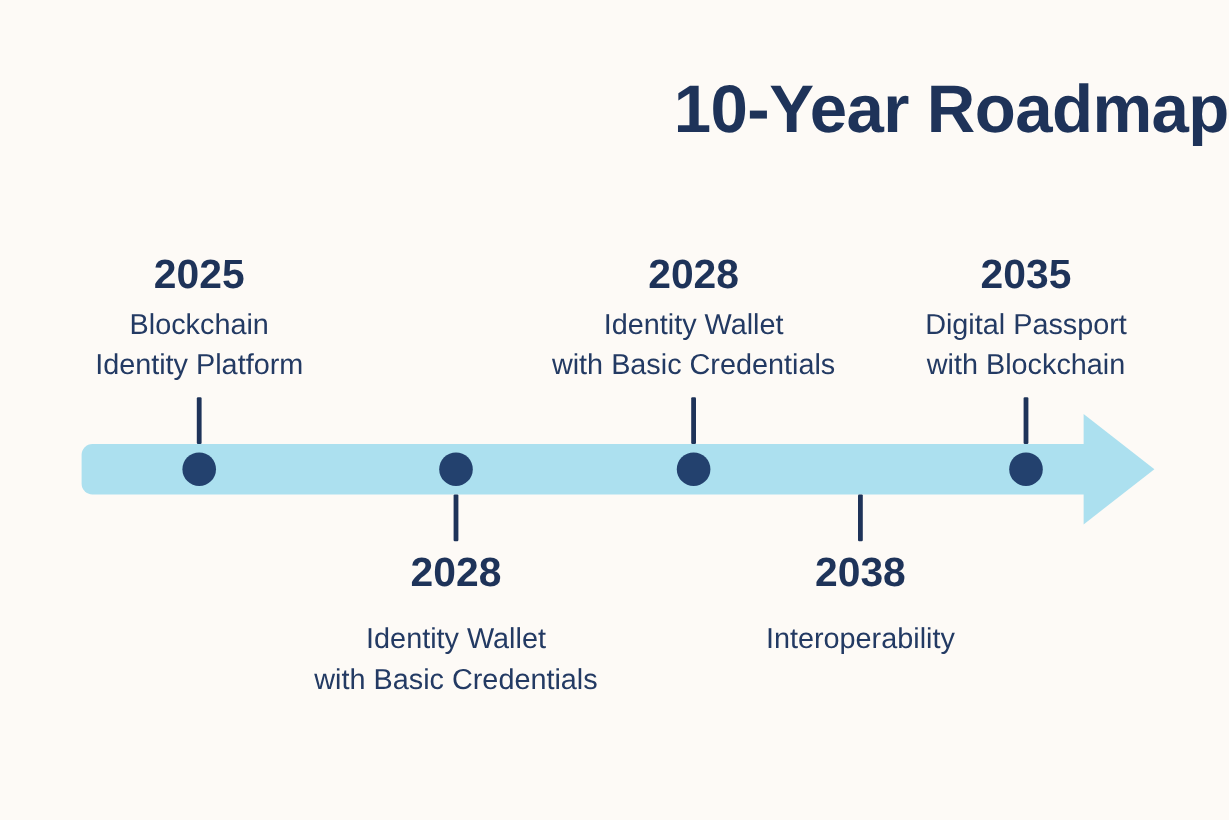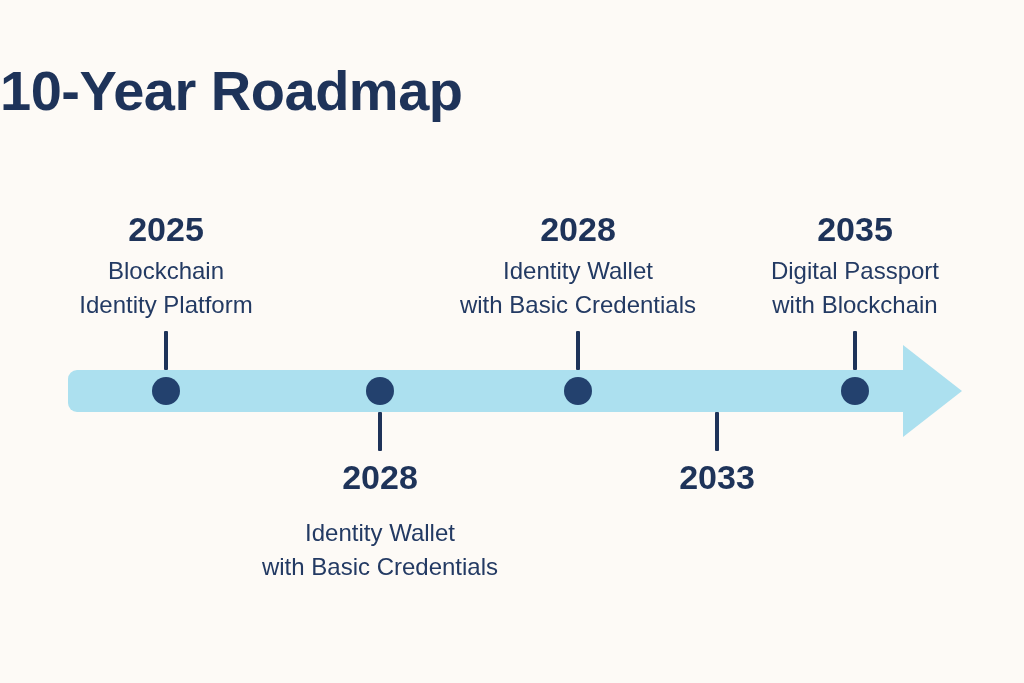--- a/index.html
+++ b/index.html
@@ -20,21 +20,21 @@
     height: 683px;
     background: #fdfaf6;
   }
 
   
   .page-title {
     position: absolute;
     left: 0;
     top: 60px;
     width: 1024px;
-    text-align: left;
+    text-align: right;
     font-size: 56px;
     font-weight: bold;
     letter-spacing: -0.5px;
     color: #1e3359;
     line-height: 1.1;
   }
 
   
   .timeline-bar {
     position: absolute;
@@ -137,22 +137,23 @@
       <div class="connector-tick above" style="left: 578px;"></div>
       <div class="milestone-label above" style="width: 360px; left: 398px; top: 211px;">
         <div class="milestone-year">2028</div>
         <div class="milestone-desc">
           <div>Identity Wallet</div>
           <div>with Basic Credentials</div>
         </div>
       </div>
       <div class="connector-tick below" style="left: 717px;"></div>
       <div class="milestone-label below" style="width: 360px; left: 537px; top: 459px;">
-        <div class="milestone-year">2033</div>
+        <div class="milestone-year">2038</div>
         <div class="milestone-desc">
+          <div>Interoperability</div>
         </div>
       </div>
       <div class="milestone-dot" style="left: 855px;"></div>
       <div class="connector-tick above" style="left: 855px;"></div>
       <div class="milestone-label above" style="width: 360px; left: 675px; top: 211px;">
         <div class="milestone-year">2035</div>
         <div class="milestone-desc">
           <div>Digital Passport</div>
           <div>with Blockchain</div>
         </div>

